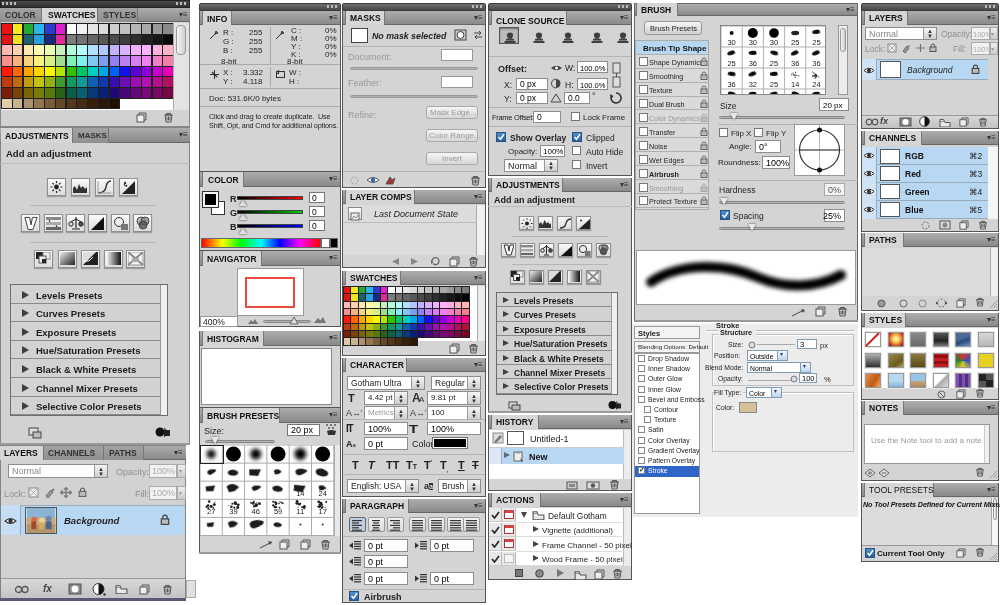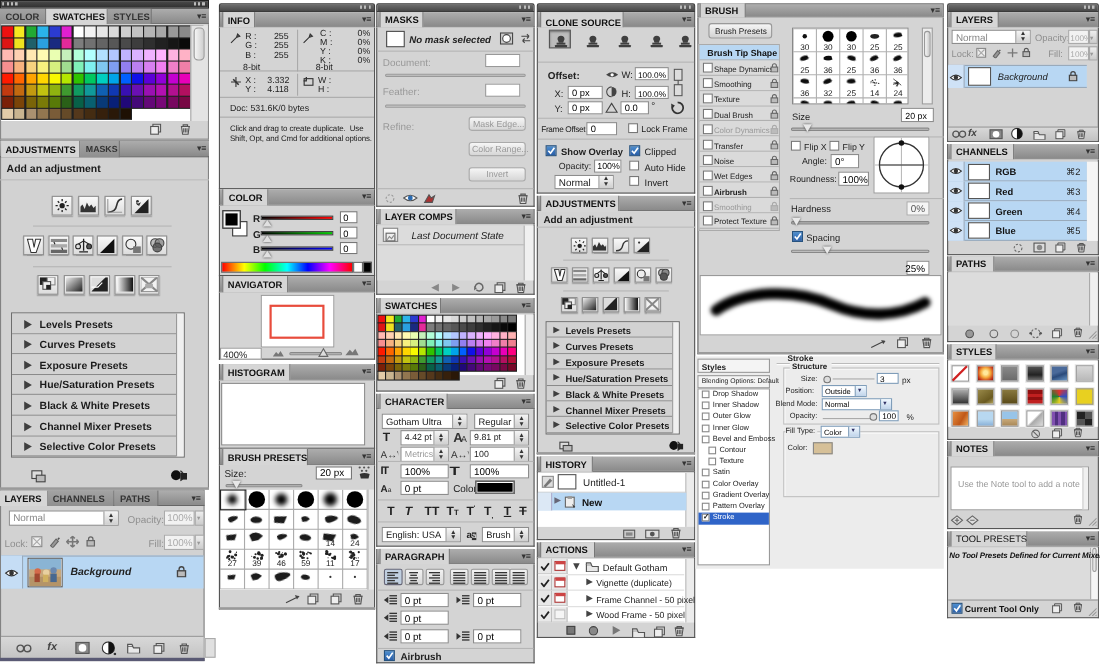--- a/index.html
+++ b/index.html
@@ -1649,21 +1649,21 @@
     <div class="a" style="left:489px;top:522.6px;width:13px;height:14px;background:#e8e8e8;border-right:1px solid #bbb;border-bottom:1px solid #ccc;"></div>
     <svg class="a" style="left:491px;top:525.6px" width="9" height="8" viewBox="0 0 9 8">
       <path d="M1 4l2.5 3L8 1" stroke="#222" stroke-width="1.6" fill="none"></path>
     </svg>
     <div class="a" style="left:502px;top:522.6px;width:14px;height:14px;background:#e8e8e8;border-right:1px solid #bbb;border-bottom:1px solid #ccc;"></div>
     <div class="a" style="left:504px;top:524.6px;width:10px;height:9px;background:#fff;border:1px solid #a33;">
       <div style="position:absolute;left:0;top:-1px;width:9px;height:3px;background:#c44;"></div>
     </div>
     <div class="a" style="left:516px;top:536.1px;width:106px;height:1px;background:#ddd;"></div>
     <div class="a" style="left:533px;top:526.1px;width:0;height:0;border-top:3px solid transparent;border-bottom:3px solid transparent;border-left:6px solid #444;"></div>
-    <div class="lb" style="left:542px;top:526.1px;font-size:8px;color:#222;font-weight:normal;">Vignette (duplicate)</div>
+    <div class="lb" style="left:542px;top:526.1px;font-size:8px;color:#222;font-weight:normal;">Vignette (additional)</div>
     <div class="a" style="left:489px;top:537.2px;width:13px;height:14px;background:#e8e8e8;border-right:1px solid #bbb;border-bottom:1px solid #ccc;"></div>
     <svg class="a" style="left:491px;top:540.2px" width="9" height="8" viewBox="0 0 9 8">
       <path d="M1 4l2.5 3L8 1" stroke="#222" stroke-width="1.6" fill="none"></path>
     </svg>
     <div class="a" style="left:502px;top:537.2px;width:14px;height:14px;background:#e8e8e8;border-right:1px solid #bbb;border-bottom:1px solid #ccc;"></div>
     <div class="a" style="left:504px;top:539.2px;width:10px;height:9px;background:#fff;border:1px solid #a33;">
       <div style="position:absolute;left:0;top:-1px;width:9px;height:3px;background:#c44;"></div>
     </div>
     <div class="a" style="left:516px;top:550.7px;width:106px;height:1px;background:#ddd;"></div>
     <div class="a" style="left:533px;top:540.7px;width:0;height:0;border-top:3px solid transparent;border-bottom:3px solid transparent;border-left:6px solid #444;"></div>
@@ -1958,21 +1958,21 @@
       <div style="position:absolute;right:3px;top:1px;font-size:9px;color:#555;">0%</div>
     </div>
     <div class="a" style="left:719px;top:201px;width:126px;height:3px;background:linear-gradient(#999,#ccc);border:1px solid #888;border-radius:2px;"></div>
     <div class="a" style="left:720px;top:198px;width:0;height:0;border-left:4px solid transparent;border-right:4px solid transparent;border-top:7px solid #e8e8e8;filter:drop-shadow(0 0 1px #444);"></div>
     <div class="a" style="left:720px;top:210px;width:10px;height:10px;background:linear-gradient(#4e8fd0,#2a5ea8);border:1px solid #27537f;">
       <svg width="8" height="8" viewBox="0 0 8 8" style="position:absolute;left:0;top:0;">
         <path d="M1.5 4l2 2.3 3.5-5" stroke="#fff" stroke-width="1.5" fill="none"></path>
       </svg>
     </div>
     <div class="lb" style="left:733px;top:211px;font-size:8.5px;color:#222;font-weight:normal;">Spacing</div>
-    <div class="a" style="left:824px;top:209px;width:21px;height:13px;background:#fff;border:1px solid #8d8d8d;margin-top:28px;">
+    <div class="a" style="left:824px;top:209px;width:21px;height:13px;background:#fff;border:1px solid #8d8d8d;">
       <div style="position:absolute;right:3px;top:1px;font-size:9px;">25%</div>
     </div>
     <div class="a" style="left:719px;top:227px;width:126px;height:3px;background:linear-gradient(#999,#ccc);border:1px solid #888;border-radius:2px;"></div>
     <div class="a" style="left:748px;top:224px;width:0;height:0;border-left:4px solid transparent;border-right:4px solid transparent;border-top:7px solid #e8e8e8;filter:drop-shadow(0 0 1px #444);"></div>
     <div class="a" style="left:636px;top:250px;width:220px;height:55px;background:#fff;border:1px solid #999;"><svg width="218" height="53" viewBox="0 0 218 53">
         <defs>
           <filter id="sb" x="-20%" y="-60%" width="140%" height="220%">
             <feGaussianBlur stdDeviation="2"></feGaussianBlur>
           </filter>
         </defs>

